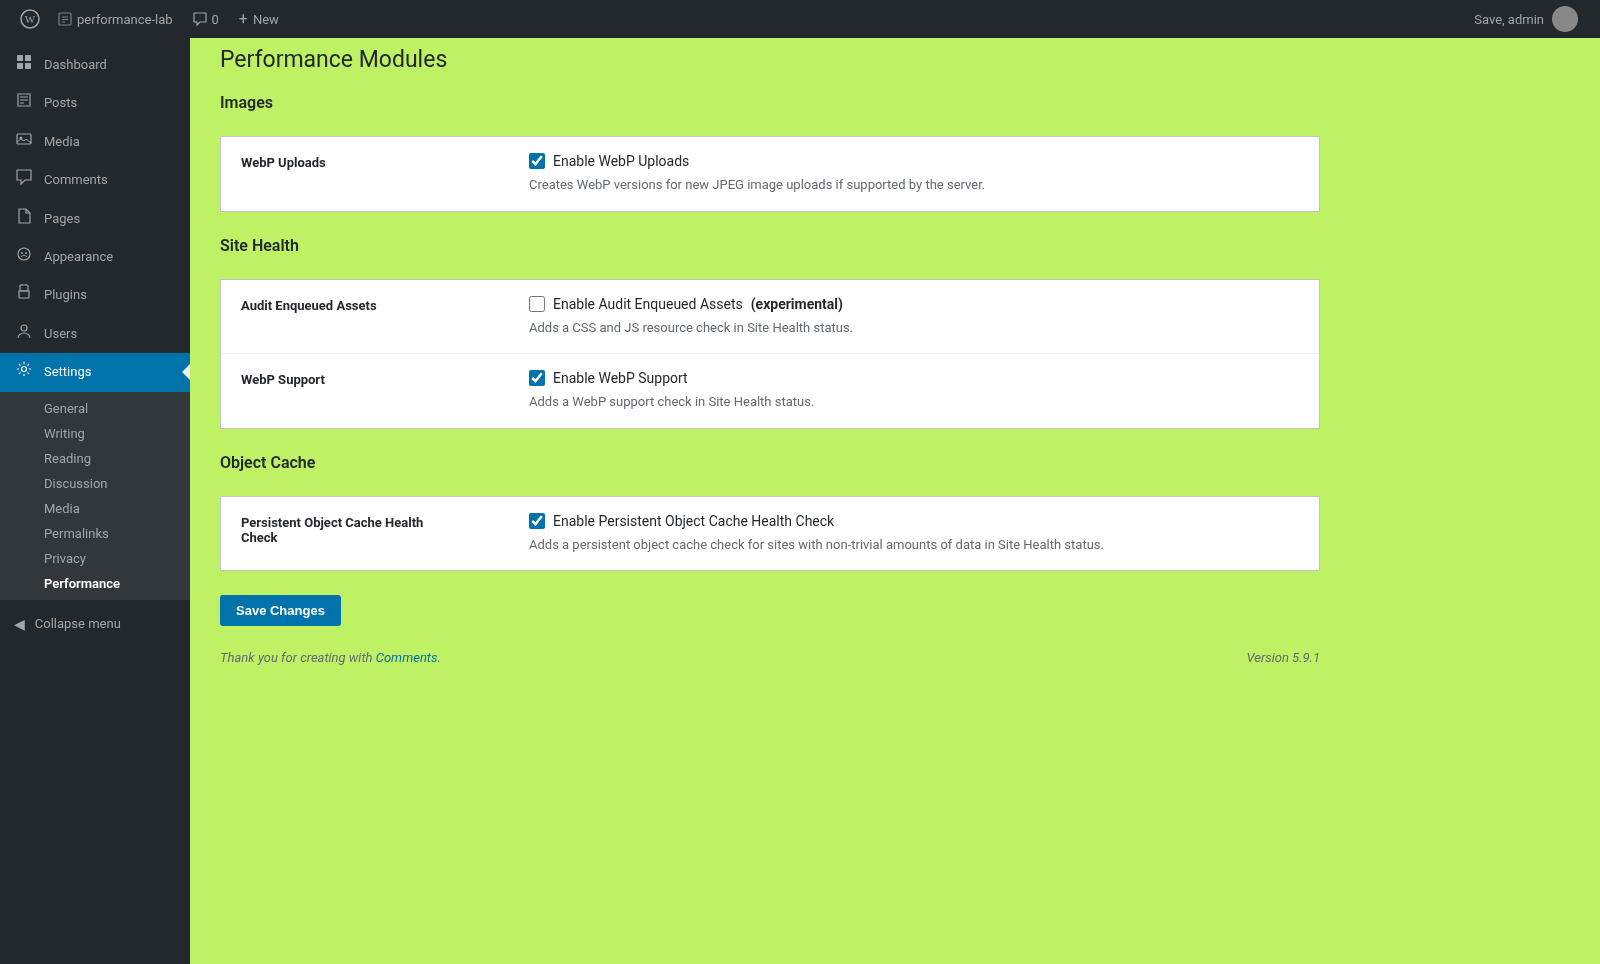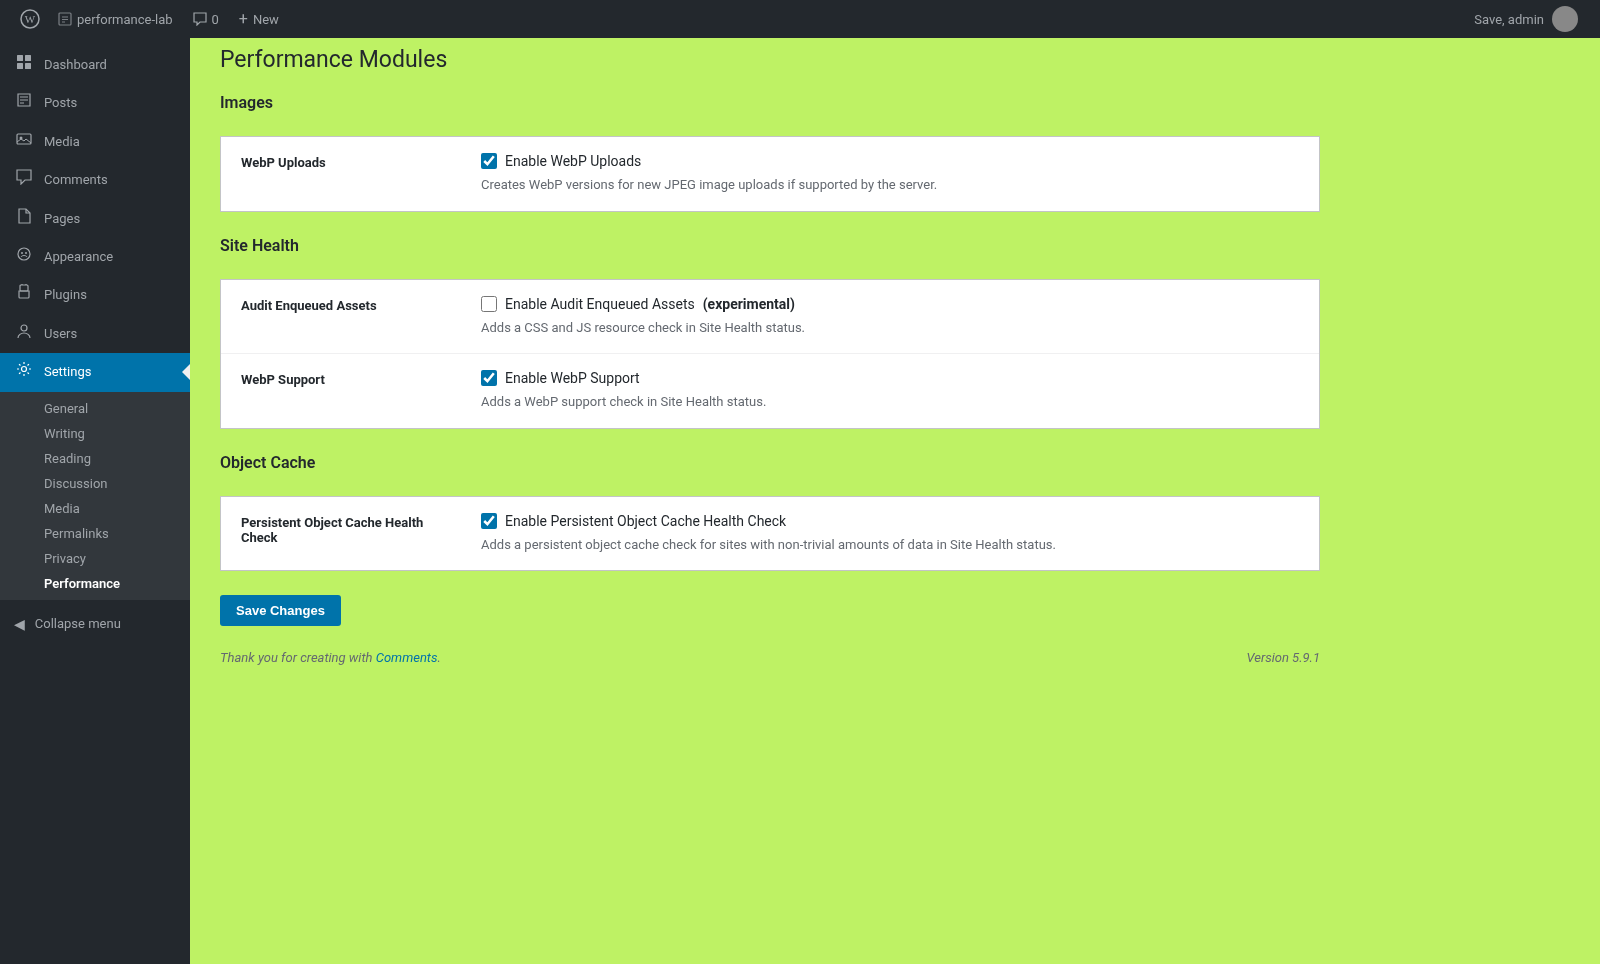--- a/index.html
+++ b/index.html
@@ -157,20 +157,21 @@
     .settings-label {
       width: 220px;
       flex-shrink: 0;
       font-weight: 700;
       font-size: 13px;
       color: #23282d;
       padding-top: 2px;
     }
     .settings-control {
       flex: 1;
+      margin-left: 48px;
     }
     .settings-control label {
       display: flex;
       align-items: center;
       gap: 8px;
       font-size: 14px;
       color: #23282d;
       cursor: pointer;
       margin-bottom: 6px;
     }

